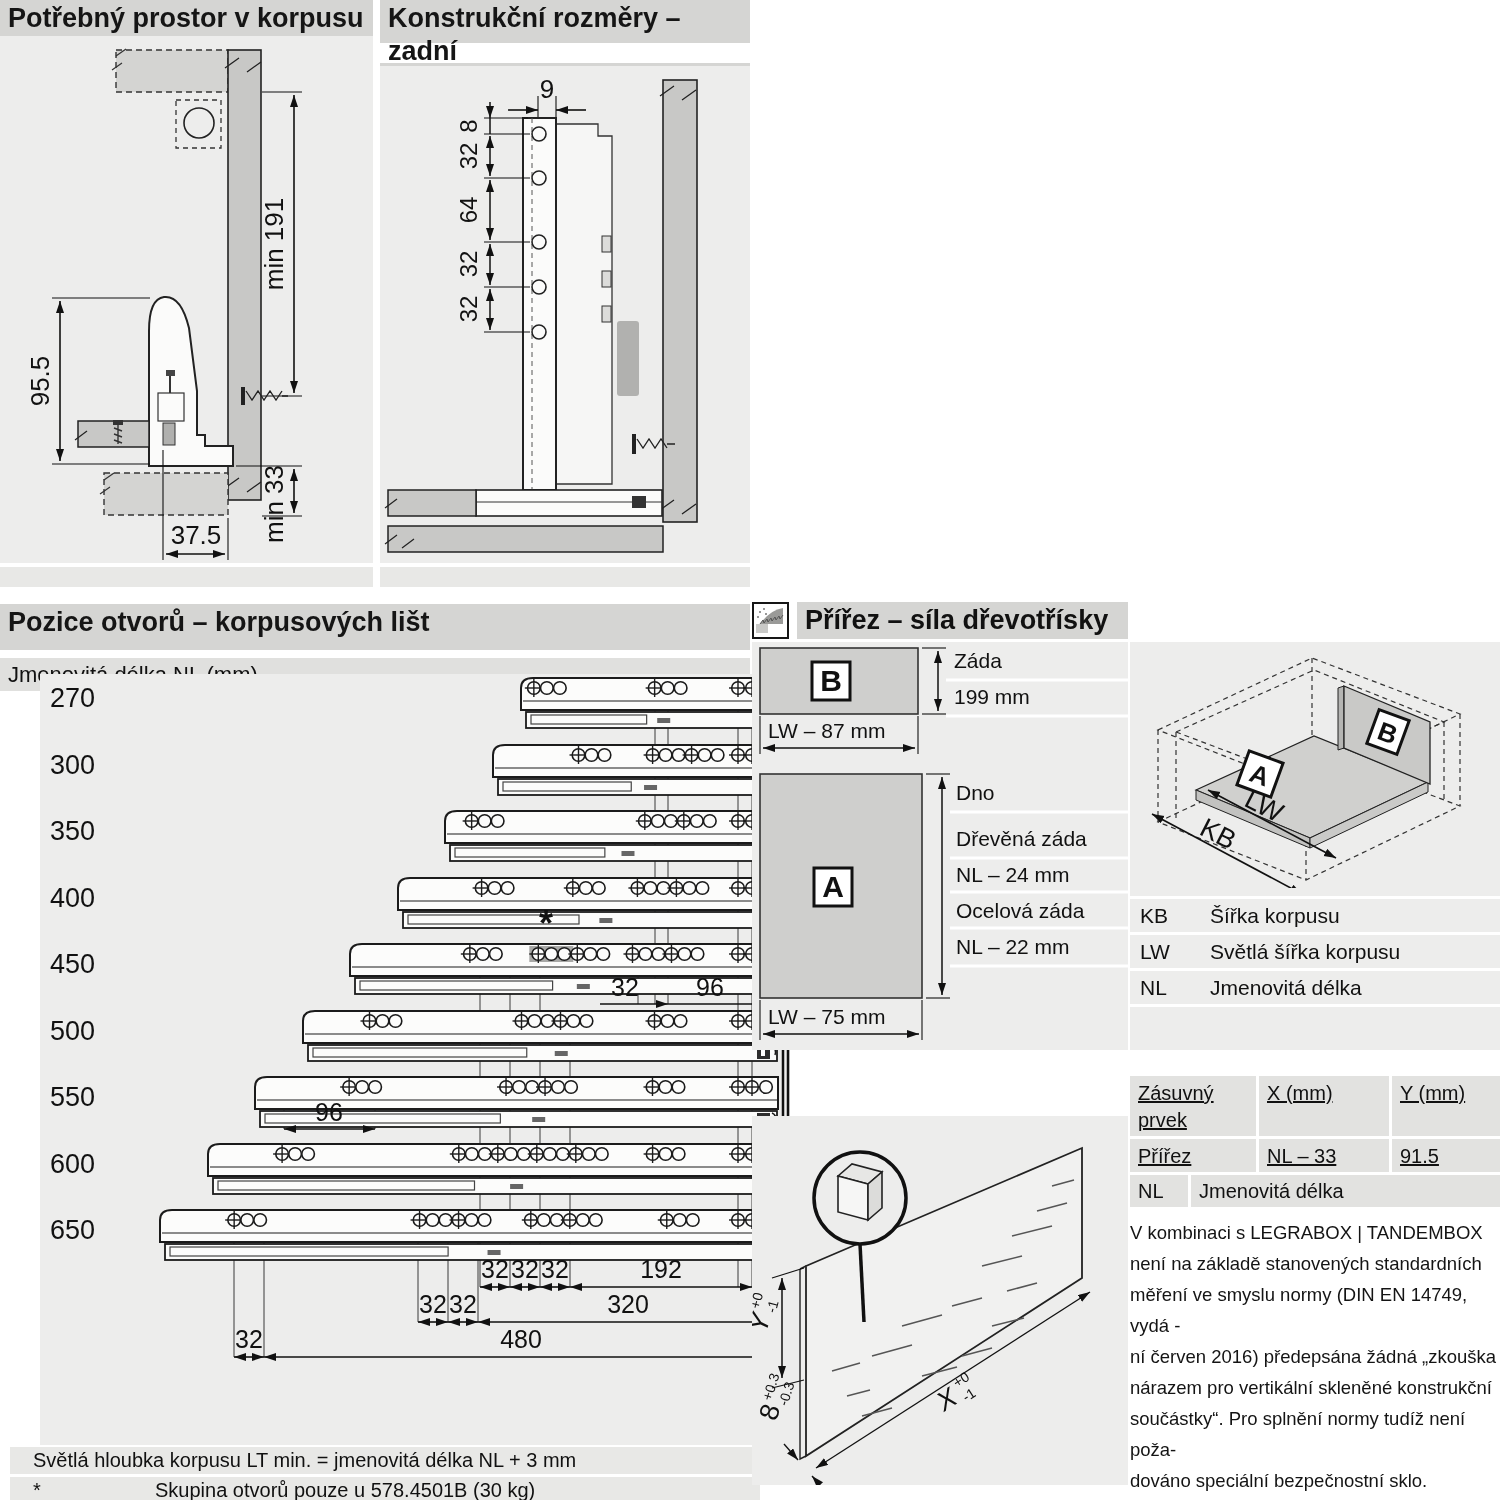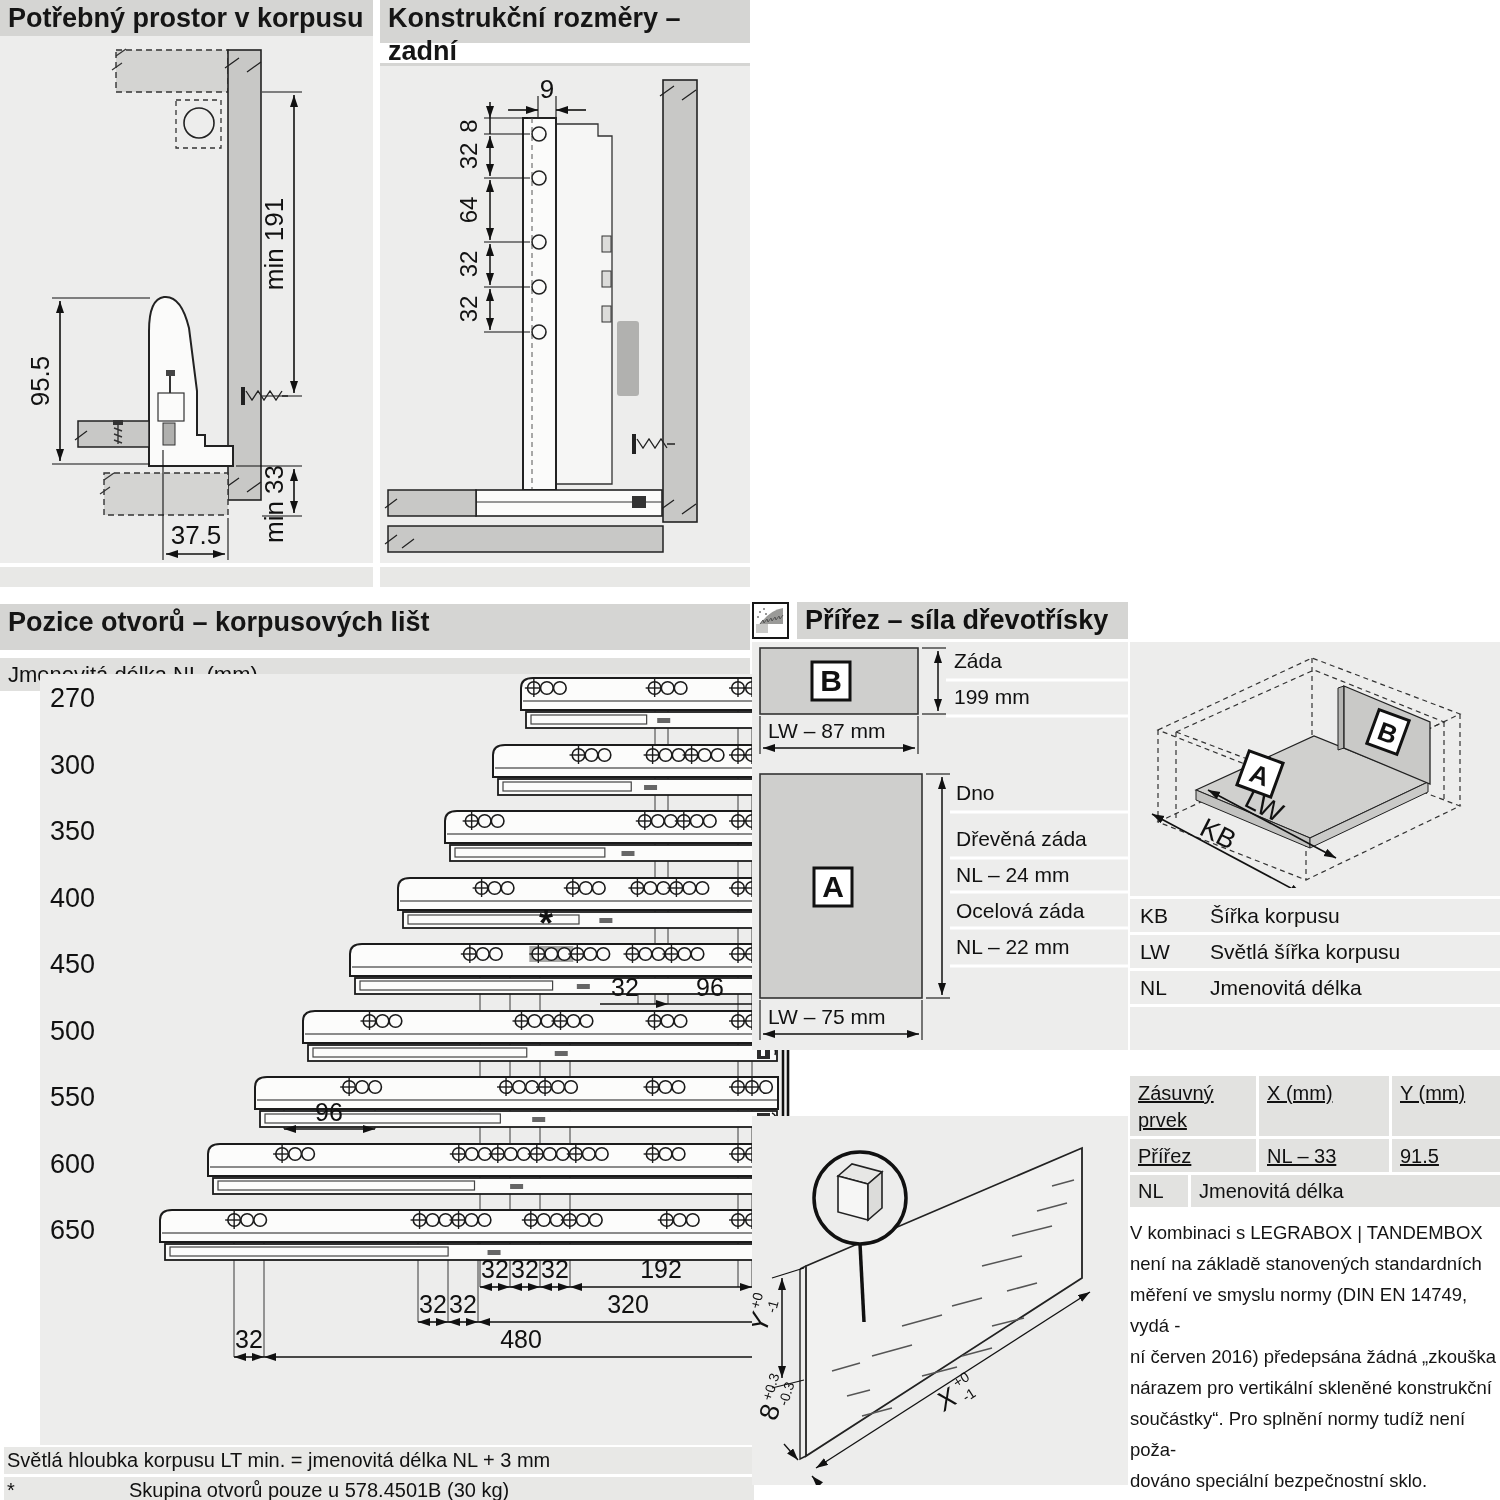--- a/index.html
+++ b/index.html
@@ -17,22 +17,22 @@
   .hdr-band{background:#d5d5d3;font-weight:bold;font-size:27px;line-height:37px;
             padding:0 8px;flex:1 1 auto;height:37px;}
   .legend-row{display:flex;border-top:3px solid #fff;font-size:21px;line-height:33px;}
   .legend-key{width:70px;padding-left:10px;}
   .tbl{display:grid;grid-template-columns:126px 130px 112px;gap:3px;font-size:20px;text-decoration:underline;}
   .tbl .cell{background:#e2e2e0;padding:4px 8px 2px 8px;line-height:27px;}
   .tbl .head{white-space:pre-line;}
   .note-row{display:grid;grid-template-columns:58px 310px;gap:3px;margin-top:3px;font-size:20px;}
   .note-row .cell{background:#e2e2e0;padding:3px 8px;line-height:26px;}
   .para{margin-top:10px;font-size:18.5px;line-height:31px;white-space:pre-line;color:#141414;}
-  .fn-band{position:absolute;left:4px;width:750px;background:#e8e8e6;font-size:20px;
-           line-height:27px;padding:0 0 0 3px;box-sizing:border-box;}
+  .fn-band{position:absolute;left:10px;width:750px;background:#e8e8e6;font-size:20px;
+           line-height:27px;padding:0 0 0 23px;box-sizing:border-box;}
   .fn2{display:flex;}
   .fn2 .mark{width:122px;flex:0 0 auto;}
   svg text{font-family:"Liberation Sans",sans-serif;fill:#111;}
 </style>
 </head>
 <body>
 
 <div class="page">
 
   <svg width="0" height="0" style="position:absolute">

